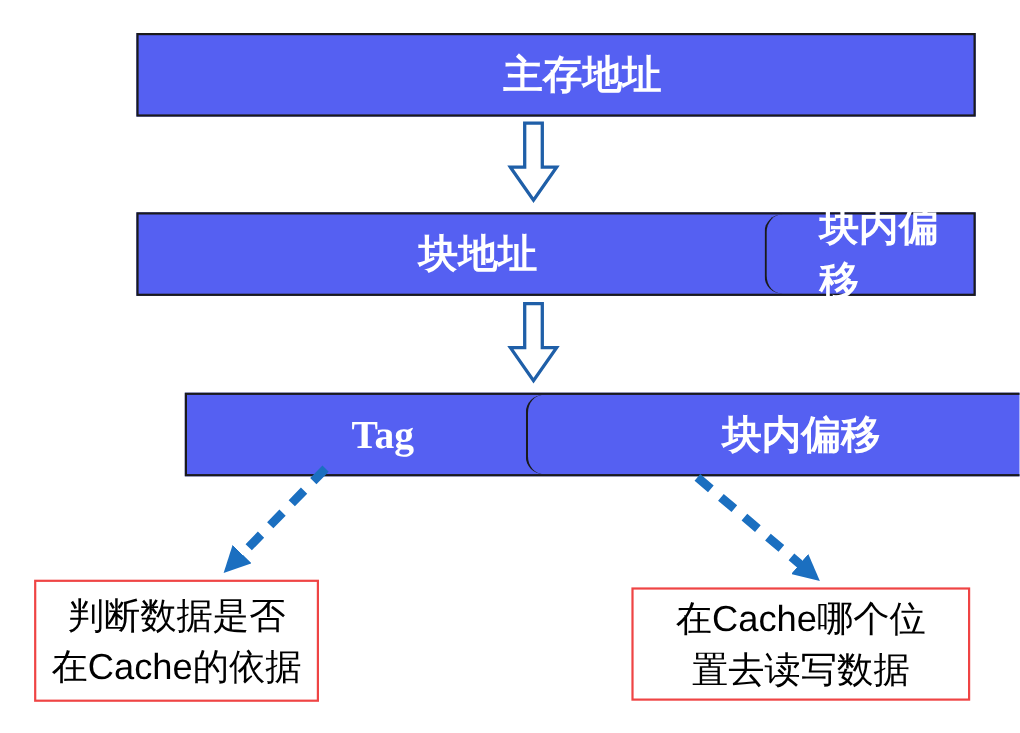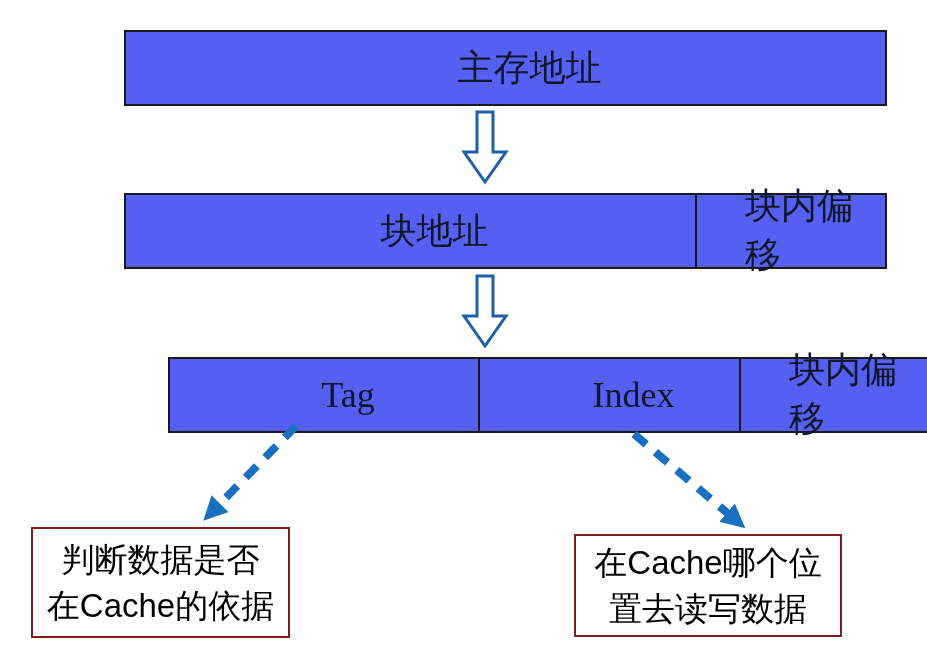--- a/index.html
+++ b/index.html
@@ -22,60 +22,60 @@
     display: flex;
     flex-direction: row;
   }
   .bar1 { top: 30px; }
   .bar2 { top: 193px; }
   .bar3 { top: 357px; margin-left: 44px; }
   .cell {
     display: flex;
     align-items: center;
     justify-content: center;
-    font-weight: normal;
+    font-weight: bold;
     font-size: 36px;
-    color: #0f172a;
+    color: #ffffff;
     box-sizing: border-box;
     height: 100%;
     padding-left: 48px;
   }
   .cell.divided { border-left: 2px solid #1A1A1A; }
   .w-full  { flex: 1; }
   .w-block { width: 569px; border-radius: 26px; }
   .w-tag   { width: 308px; }
   .w-index { width: 261px; }
-  .w-off   { flex: 1; }
+  .w-off   { flex: 1; border-radius: 16px; }
   .flow-arrow {
     position: absolute;
     left: 461px;
     width: 48px;
     height: 76px;
   }
   .flow-arrow.a1 { top: 110px; }
   .flow-arrow.a2 { top: 274px; }
   .dashed-arrow { position: absolute; }
   .dashed-arrow.left  { left: 180px; top: 418px; width: 130px; height: 115px; }
   .dashed-arrow.right { left: 618px; top: 426px; width: 150px; height: 115px; }
   .note {
     position: absolute;
     box-sizing: border-box;
     background: #ffffff;
-    border: 2px solid #7f1d1d;
+    border: 2px solid #ef4444;
     display: flex;
     align-items: center;
     justify-content: center;
     font-family: "Liberation Sans", "DejaVu Sans", sans-serif;
     font-size: 33px;
     line-height: 1.38;
     color: #000000;
   }
   .note span { white-space: pre-line; text-align: center; }
   .note.left  { left: 31px;  top: 527px; width: 259px; height: 111px; }
-  .note.right { left: 574px; top: 534px; width: 268px; height: 103px; }
+  .note.right { left: 574px; top: 534px; width: 308px; height: 103px; }
 </style>
 </head>
 <body>
 
 <div class="canvas">
 
   <div class="bar bar1">
     <div class="cell w-full">主存地址</div>
   </div>
 
@@ -87,21 +87,20 @@
     <div class="cell w-block">块地址</div>
     <div class="cell w-off divided">块内偏移</div>
   </div>
 
   <svg class="flow-arrow a2" viewBox="0 0 48 76">
     <path d="M16 2 H32 V42 H45 L24 72 L3 42 H16 Z" fill="#ffffff" stroke="#1F5FA8" stroke-width="3" stroke-linejoin="miter"></path>
   </svg>
 
   <div class="bar bar3">
     <div class="cell w-tag">Tag</div>
-    <div class="cell w-index divided">Index</div>
     <div class="cell w-off divided">块内偏移</div>
   </div>
 
   <svg class="dashed-arrow left" viewBox="0 0 130 115">
     <defs>
       <marker id="ah1" viewBox="0 0 10 10" refX="6" refY="5" markerWidth="3" markerHeight="3" orient="auto">
         <path d="M0 0 L10 5 L0 10 Z" fill="#1B6FC0"></path>
       </marker>
     </defs>
     <path d="M116 8 L30 96" fill="none" stroke="#1B6FC0" stroke-width="8" stroke-dasharray="16 12" marker-end="url(#ah1)"></path>

